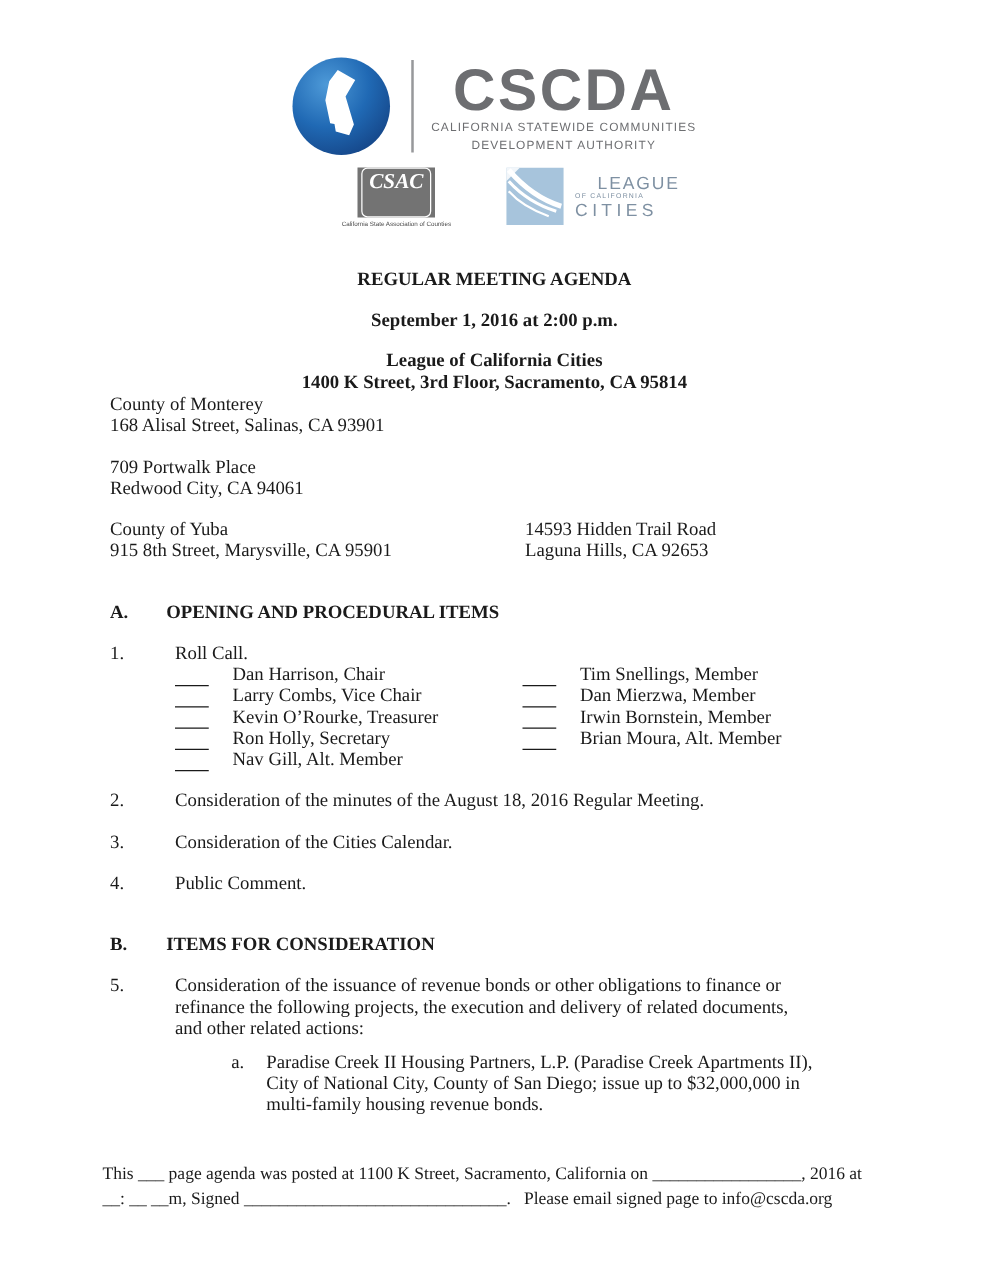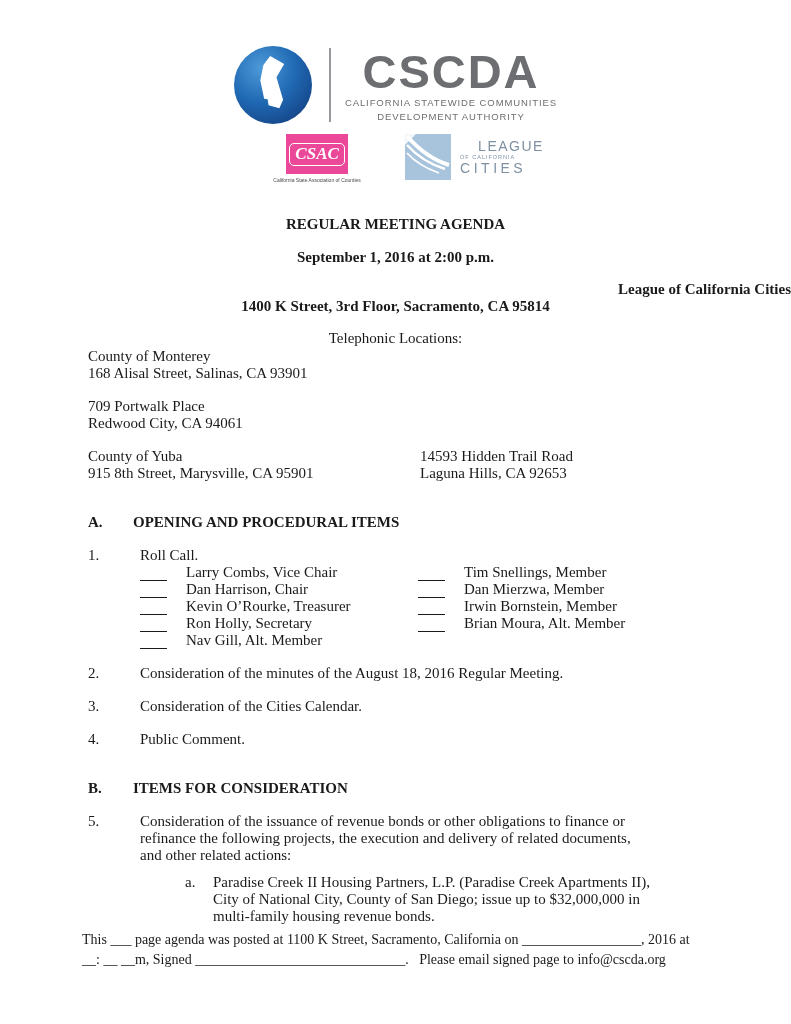--- a/index.html
+++ b/index.html
@@ -24,42 +24,42 @@
   .acronym {
     font-family:"Liberation Sans","DejaVu Sans",sans-serif; font-weight:bold;
     font-size:47px; line-height:47px; color:#6d6e71; letter-spacing:2px;
   }
   .tagline {
     font-family:"Liberation Sans","DejaVu Sans",sans-serif; font-size:9.5px;
     color:#6d6e71; letter-spacing:0.9px; line-height:12px; margin-top:2px; white-space:nowrap;
   }
   .partner-row { display:flex; justify-content:center; align-items:flex-start; gap:18px; margin-top:10px; }
   .csac { display:flex; flex-direction:column; align-items:center; width:140px; }
-  .csac-box { width:62px; height:40px; background:#ec4899; display:flex; align-items:center; justify-content:center; }
+  .csac-box { width:62px; height:40px; background:#737373; display:flex; justify-content:center; }
   .csac-inner {
     border:1.5px solid #ffffff; border-radius:5px; padding:0 5px 1px 5px;
     font-style:italic; font-weight:bold; color:#ffffff; font-size:17px; line-height:20px;
   }
   .csac-caption {
     font-family:"Liberation Sans","DejaVu Sans",sans-serif; font-size:5px;
     color:#4a4a4a; margin-top:3px; white-space:nowrap;
   }
   .league { display:flex; align-items:center; gap:9px; }
   .league-box { width:46px; height:46px; flex-shrink:0; }
   .league-text { font-family:"Liberation Sans","DejaVu Sans",sans-serif; color:#7e90a2; }
   .lg1 { font-size:14px; line-height:13px; letter-spacing:1.5px;margin-left:18px; }
   .lg2 { font-size:5.5px; line-height:7px; letter-spacing:1px; margin-top:1px; }
   .lg3 { font-size:14px; line-height:13px; letter-spacing:3.5px; margin-top:1px; }
 
   
   .cline { text-align:center; line-height:17px; }
   .bold { font-weight:bold; }
   .t-title     { margin-top:33px; }
   .t-datetime  { margin-top:16px; }
-  .t-venue     { margin-top:15px;text-align:right; }
+  .t-venue     { margin-top:15px; }
   .t-telephonic{ margin-top:15px; }
 
   
   .locs { margin-left:88px; margin-top:1px; }
   .loc-block { line-height:17px; margin-bottom:16px; }
   .loc-row { display:flex; }
   .loc-col-left { width:332px; }
 
   
   .section { margin-left:88px; margin-right:70px; }
@@ -124,21 +124,20 @@
           <div class="lg3">CITIES</div>
         </div>
       </div>
     </div>
   </div>
 
   <div class="cline bold t-title">REGULAR MEETING AGENDA</div>
   <div class="cline bold t-datetime">September 1, 2016 at 2:00 p.m.</div>
   <div class="cline bold t-venue">League of California Cities</div>
   <div class="cline bold">1400 K Street, 3rd Floor, Sacramento, CA 95814</div>
-  <div class="cline t-telephonic">Telephonic Locations:</div>
 
   <div class="locs">
     <div class="loc-block">
       <div>County of Monterey</div>
       <div>168 Alisal Street, Salinas, CA 93901</div>
     </div>
     <div class="loc-block">
       <div>709 Portwalk Place</div>
       <div>Redwood City, CA 94061</div>
     </div>
@@ -161,25 +160,25 @@
     </div>
 
     <div class="item">
       <span class="item-num">1.</span>
       <div class="item-text">
         <div>Roll Call.</div>
         <div class="roll-call">
           <div class="rc-col-left">
             <div class="rc-row">
               <span class="rc-blank"></span>
+              <span class="rc-name">Dan Harrison, Chair</span>
+            </div>
+            <div class="rc-row">
+              <span class="rc-blank"></span>
               <span class="rc-name">Larry Combs, Vice Chair</span>
-            </div>
-            <div class="rc-row">
-              <span class="rc-blank"></span>
-              <span class="rc-name">Dan Harrison, Chair</span>
             </div>
             <div class="rc-row">
               <span class="rc-blank"></span>
               <span class="rc-name">Kevin O’Rourke, Treasurer</span>
             </div>
             <div class="rc-row">
               <span class="rc-blank"></span>
               <span class="rc-name">Ron Holly, Secretary</span>
             </div>
             <div class="rc-row">

